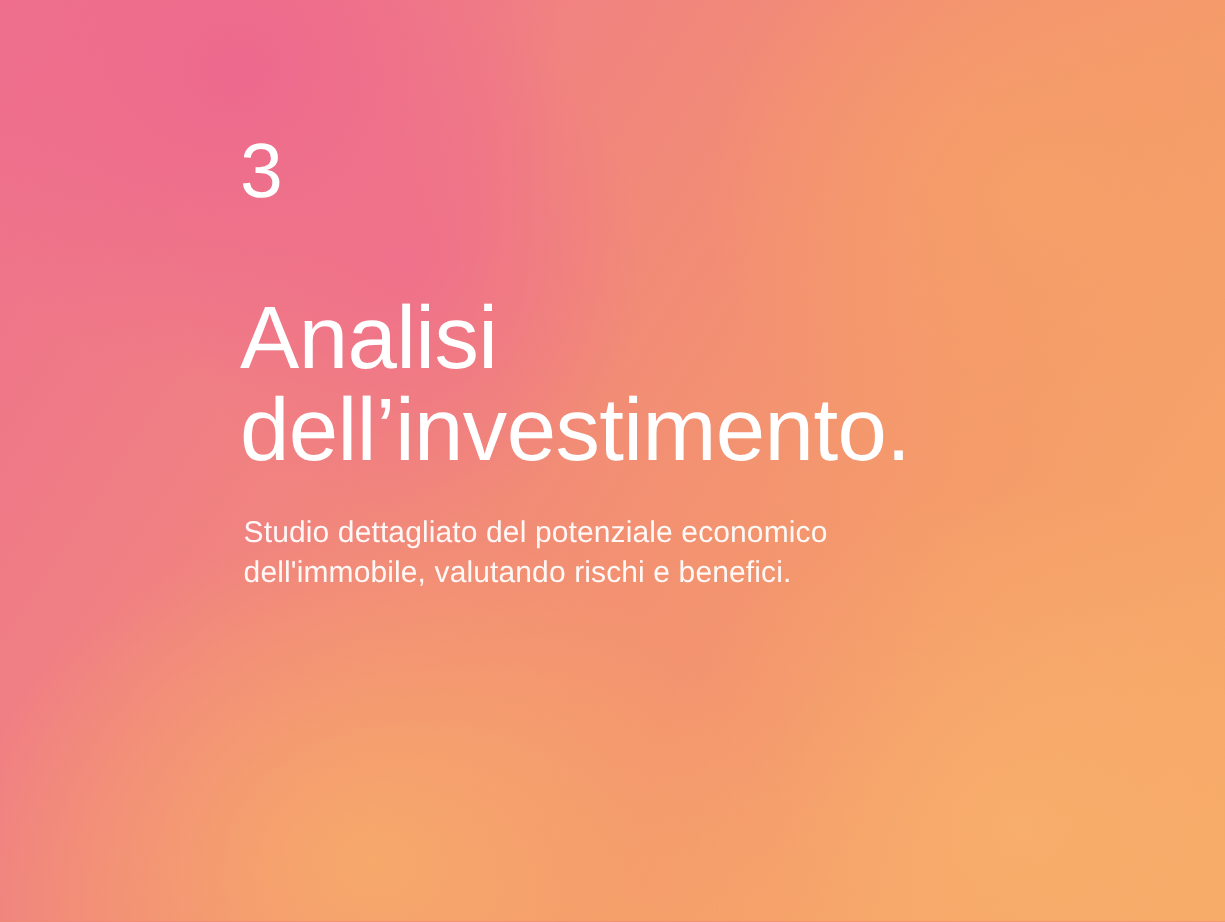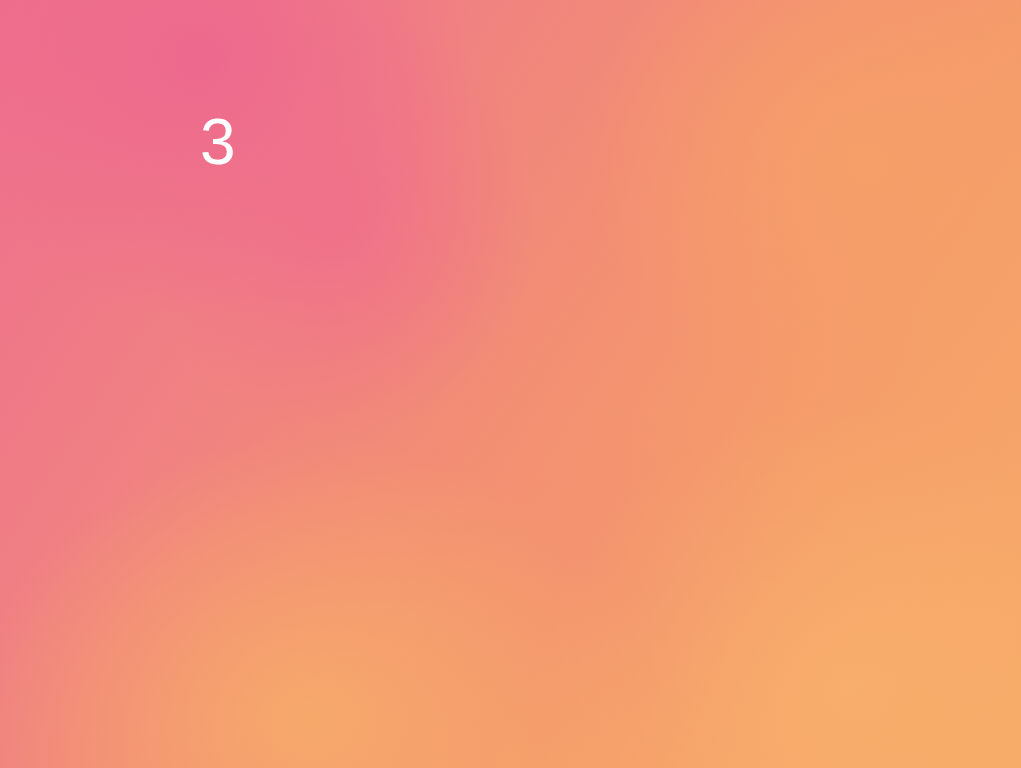--- a/index.html
+++ b/index.html
@@ -122,16 +122,20 @@
   <div class="blob blob-pink-mid"></div>
   <div class="blob blob-orange-right"></div>
   <div class="blob blob-salmon-center"></div>
   <div class="blob blob-orange-bottom"></div>
   <div class="blob blob-orange-br"></div>
 
   <div class="content">
 
     <div class="section-number">3</div>
 
+    <h1 class="section-title">Analisi
+dell’investimento.</h1>
 
+    <p class="section-subtitle">Studio dettagliato del potenziale economico
+dell'immobile, valutando rischi e benefici.</p>
 
   </div>
 </div>
 
 </body></html>

